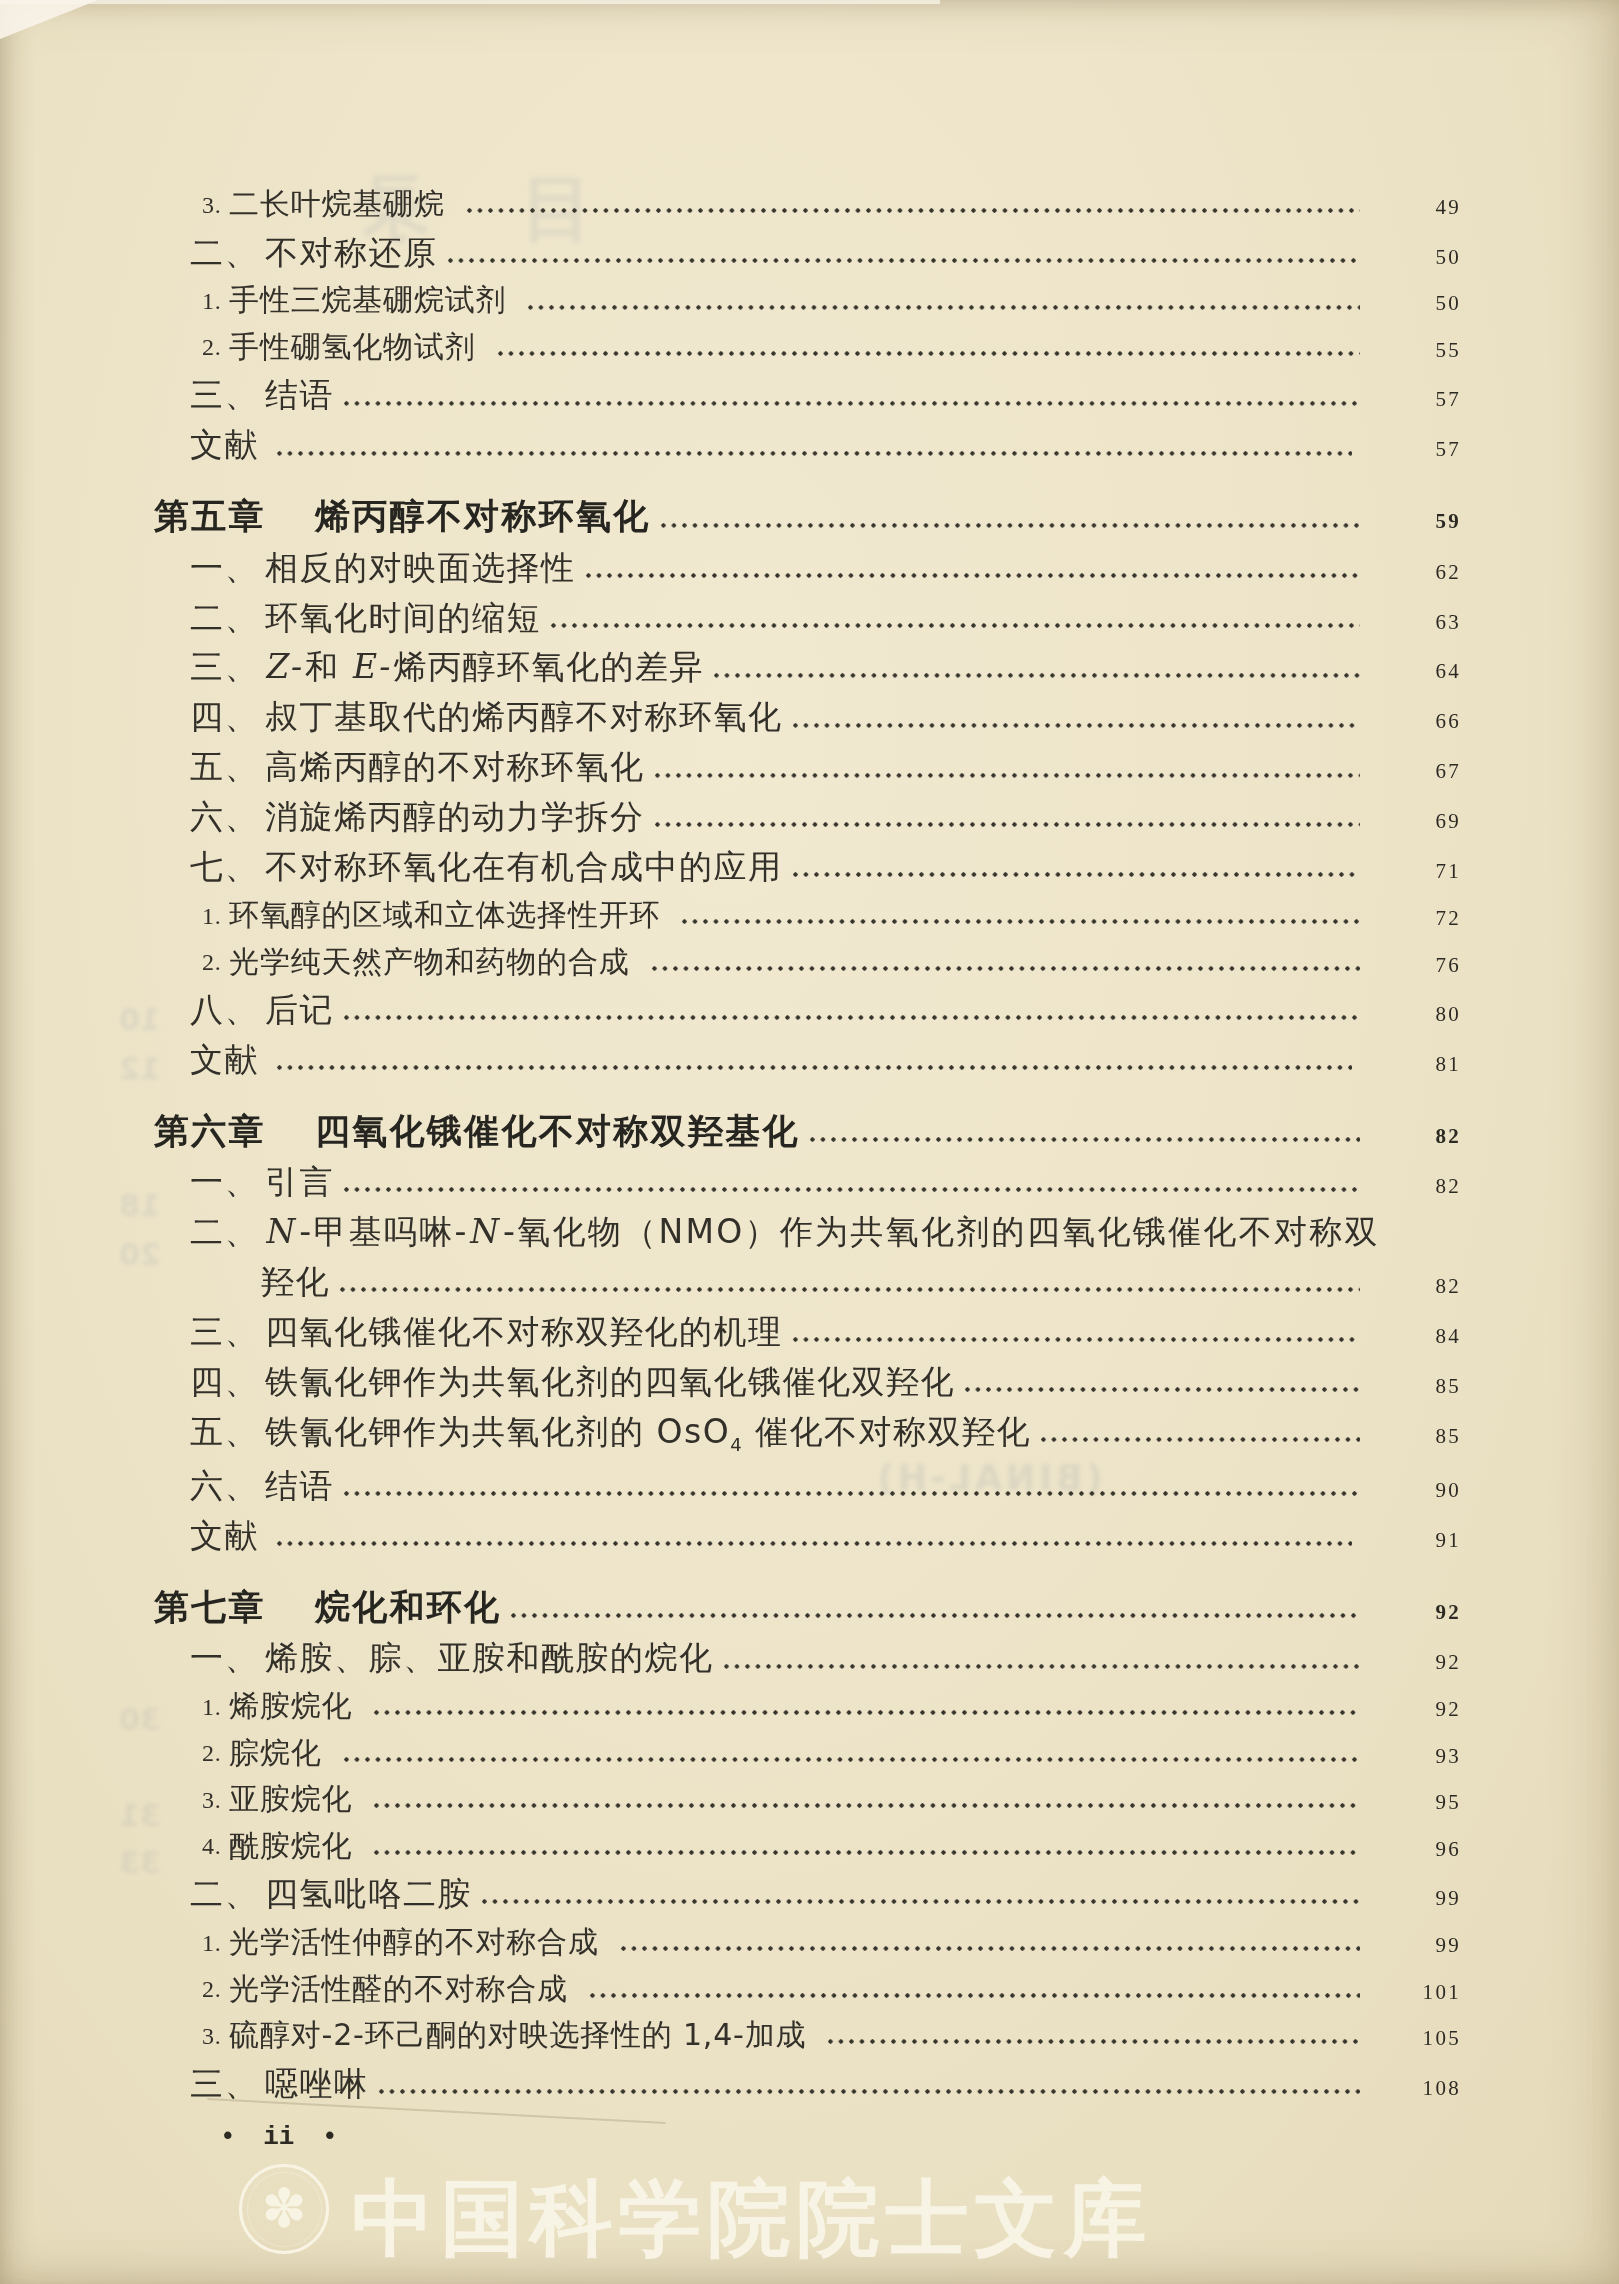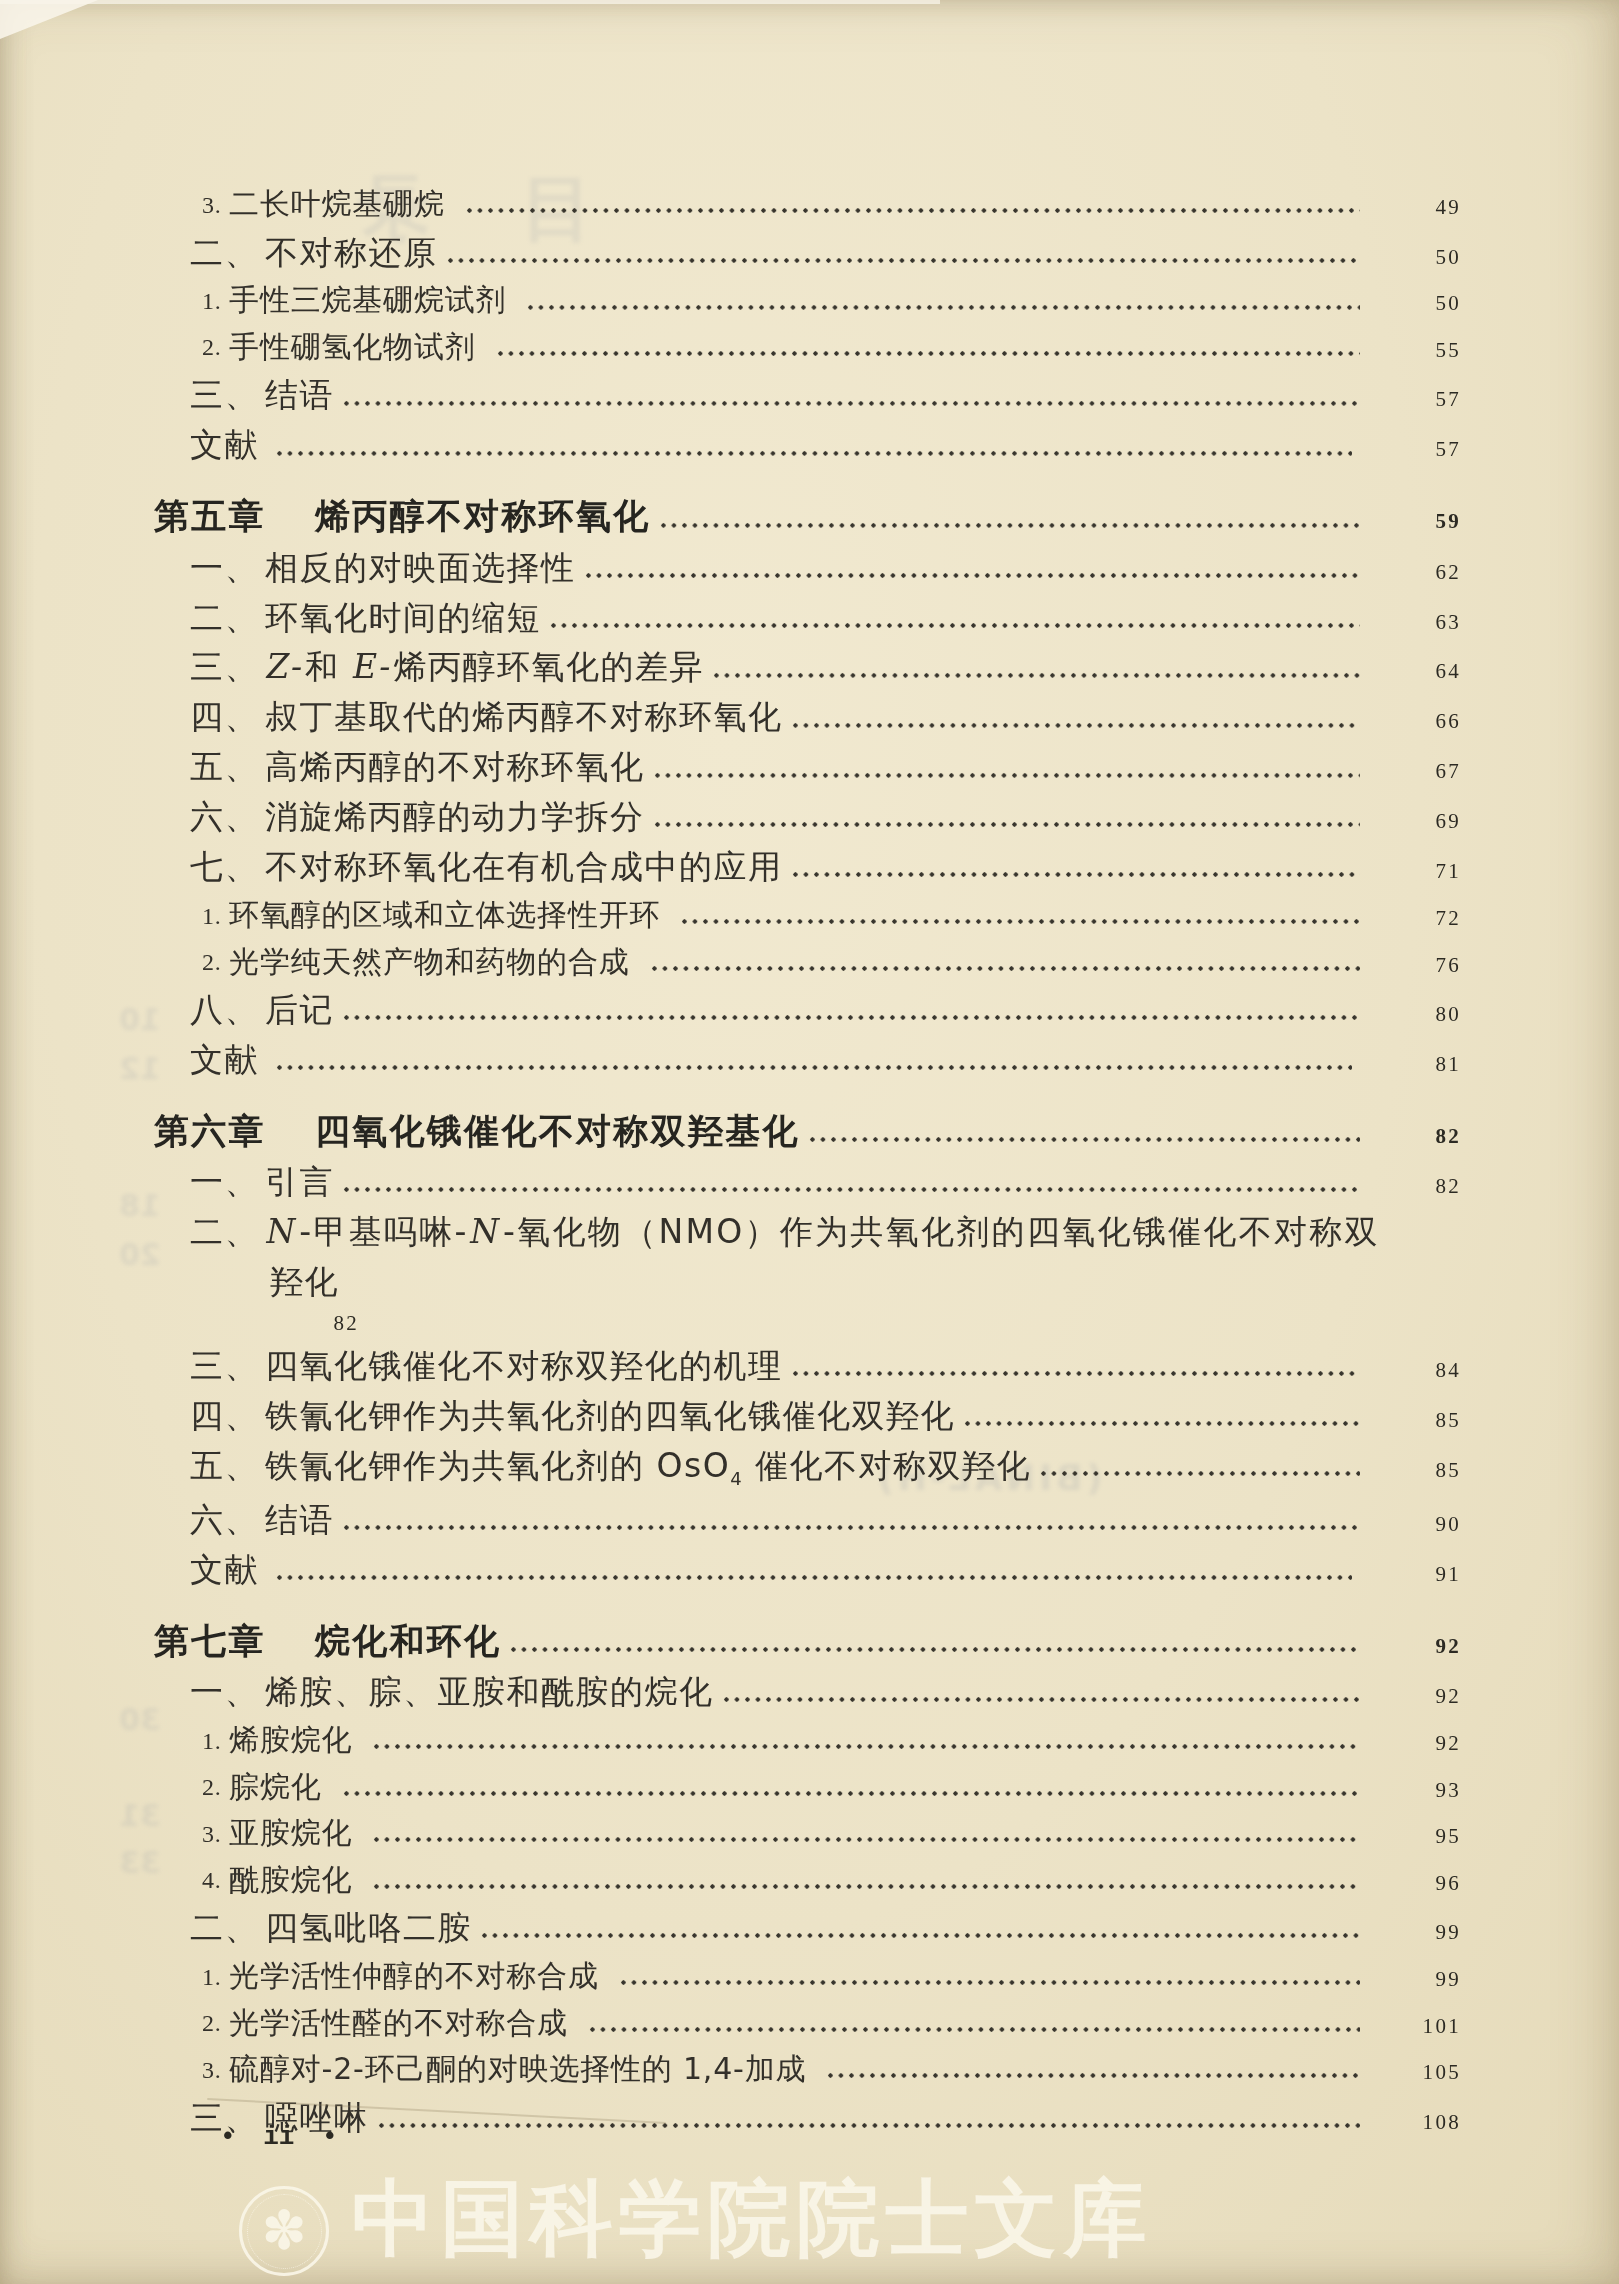--- a/index.html
+++ b/index.html
@@ -39,41 +39,41 @@
   
   .toc{position:absolute;left:154px;top:187px;width:1307px;}
   .row{display:flex;align-items:baseline;line-height:1.15;margin-bottom:12px;}
   .row .text{white-space:nowrap;}
   .chapter{font-size:35px;font-weight:700;letter-spacing:2.3px;margin-top:32px;color:#262520;}
   .chapter .num{margin-right:49px;flex:none;}
   .section,.ref,.cont{font-size:33px;letter-spacing:1.5px;}
   .section{padding-left:36px;}
   .section .num{margin-right:6px;flex:none;}
   .ref{padding-left:36px;gap:8px;}
-  .cont{padding-left:107px;flex-direction:column;}
+  .cont{padding-left:107px;}
   .sub{font-size:30px;letter-spacing:0.8px;padding-left:48px;}
   .sub .num{font-size:24px;font-family:"Liberation Serif","DejaVu Serif",serif;
     margin-right:7.5px;flex:none;position:relative;top:-1.5px;}
   .no-leader .text{letter-spacing:2.3px;text-align:right;}
   .text i{font-family:"DejaVu Serif","Liberation Serif",serif;font-style:italic;padding:0 1.5px;}
   .text sub{font-size:18px;}
   .leader{flex:1 1 auto;height:6.8px;margin:0 12px 3px 9px;
     background-image:radial-gradient(circle at 3.4px 3.4px,#38352d 1.9px,rgba(0,0,0,0) 2.3px);
     background-size:10.5px 6.8px;background-repeat:repeat-x;background-position:left bottom;}
   .sub .leader{margin-left:21px;}
   .page-num{flex:none;min-width:89px;text-align:right;
     font-family:"Liberation Serif","DejaVu Serif",serif;
     font-size:21px;letter-spacing:2.3px;color:#2c2a23;}
 
   
   .footer{position:absolute;left:220px;top:2122px;font-size:26px;font-weight:bold;
     font-family:Liberation Mono, monospace;word-spacing:12px;color:#2c2a23;}
 
   
-  .watermark{position:absolute;left:239px;top:2164px;display:flex;align-items:flex-end;
+  .watermark{position:absolute;left:239px;top:2164px;display:flex;align-items:flex-start;
     color:#faf6e8;opacity:.92;filter:blur(0.5px);}
   .wm-logo{flex:none;width:84px;height:84px;border:3.8px solid currentColor;border-radius:50%;
     display:flex;align-items:center;justify-content:center;position:relative;}
   .wm-logo::after{content:"";position:absolute;inset:4.5px;border:1.5px dotted currentColor;
     border-radius:50%;opacity:.8;}
   .wm-flower::before{content:"✽";font-size:54px;line-height:1;}
   .wm-text{margin-left:22.6px;font-size:83px;font-weight:bold;letter-spacing:6px;
     font-family:"DejaVu Serif","Liberation Serif",serif;white-space:nowrap;}
 </style>
 </head>

